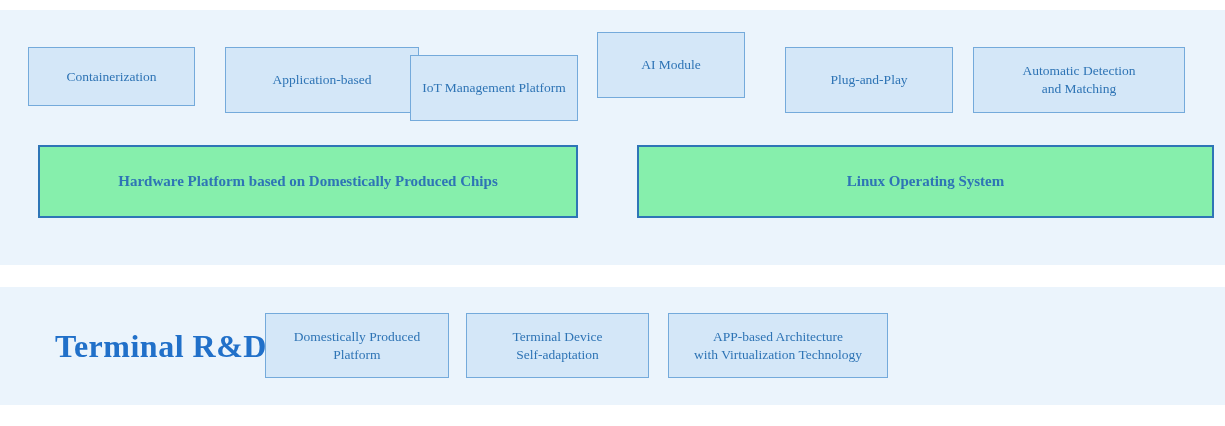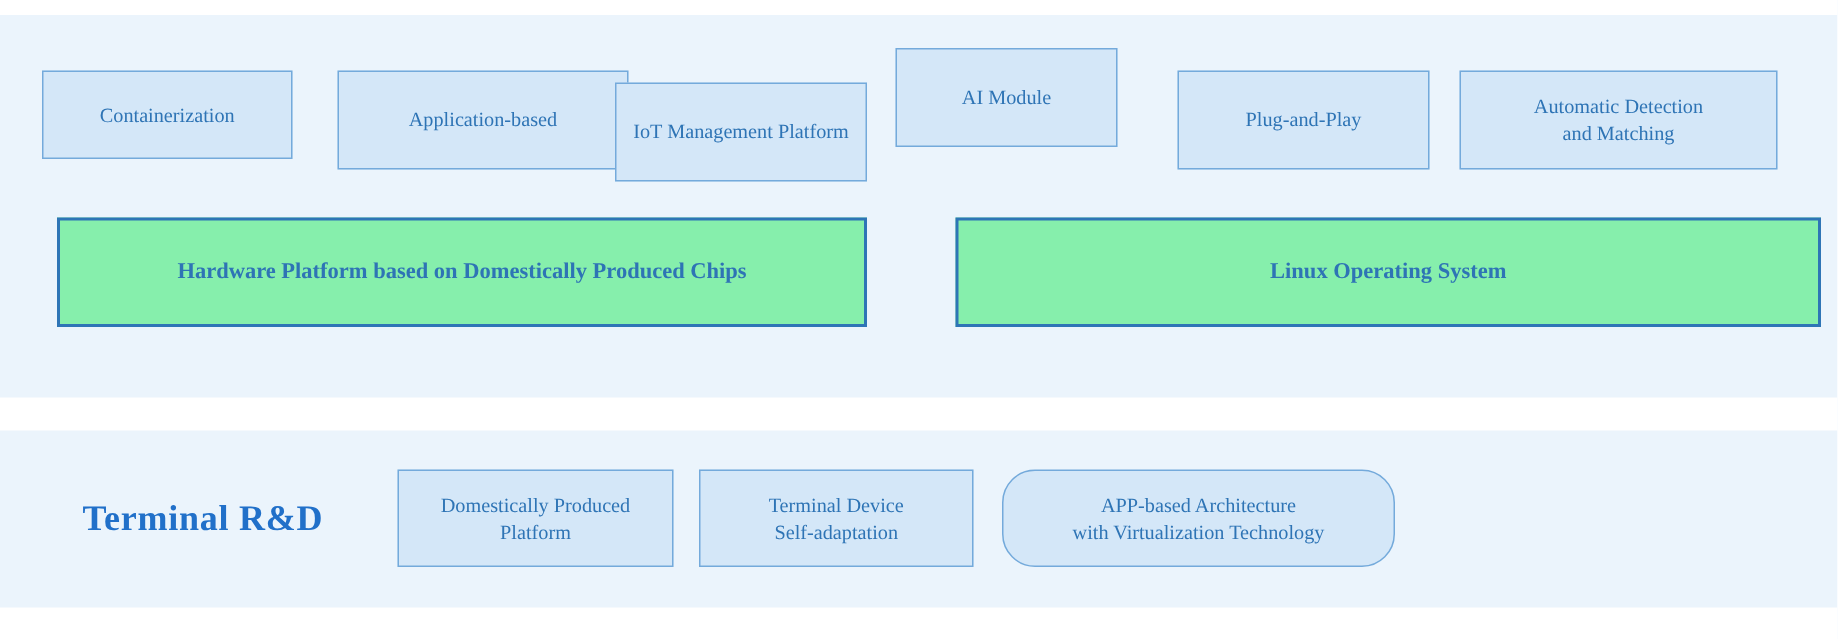--- a/index.html
+++ b/index.html
@@ -69,26 +69,26 @@
   
   .section-title {
     position: absolute;
     left: 55px;
     top: 287px;
     height: 118px;
     display: flex;
     align-items: center;
     color: #2170c9;
     font-weight: bold;
-    font-size: 24px;
+    font-size: 32px;
     letter-spacing: 0.5px;
   }
   .lb-1 { left: 265px; top: 313px; width: 184px; height: 65px; }
   .lb-2 { left: 466px; top: 313px; width: 183px; height: 65px; }
-  .lb-3 { left: 668px; top: 313px; width: 262px; height: 65px; border-radius: 22px; }
+  .lb-3 { left: 668px; top: 313px; width: 220px; height: 65px; }
 </style>
 </head>
 <body>
 
 <div class="canvas">
 
   <div class="band band-upper"></div>
   <div class="band band-lower"></div>
 
   <div class="feature-box fb-1">Containerization</div>

